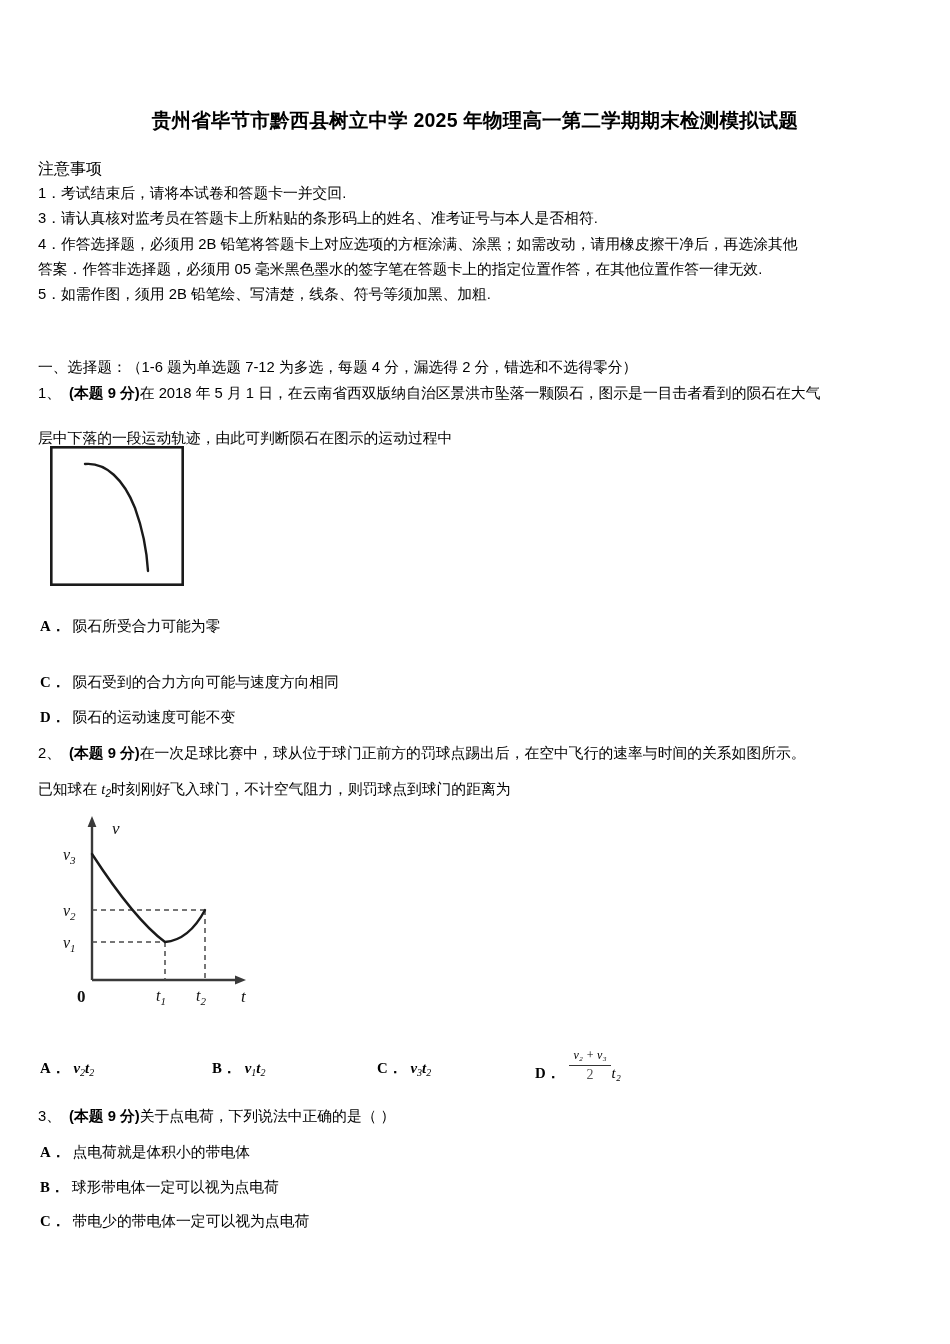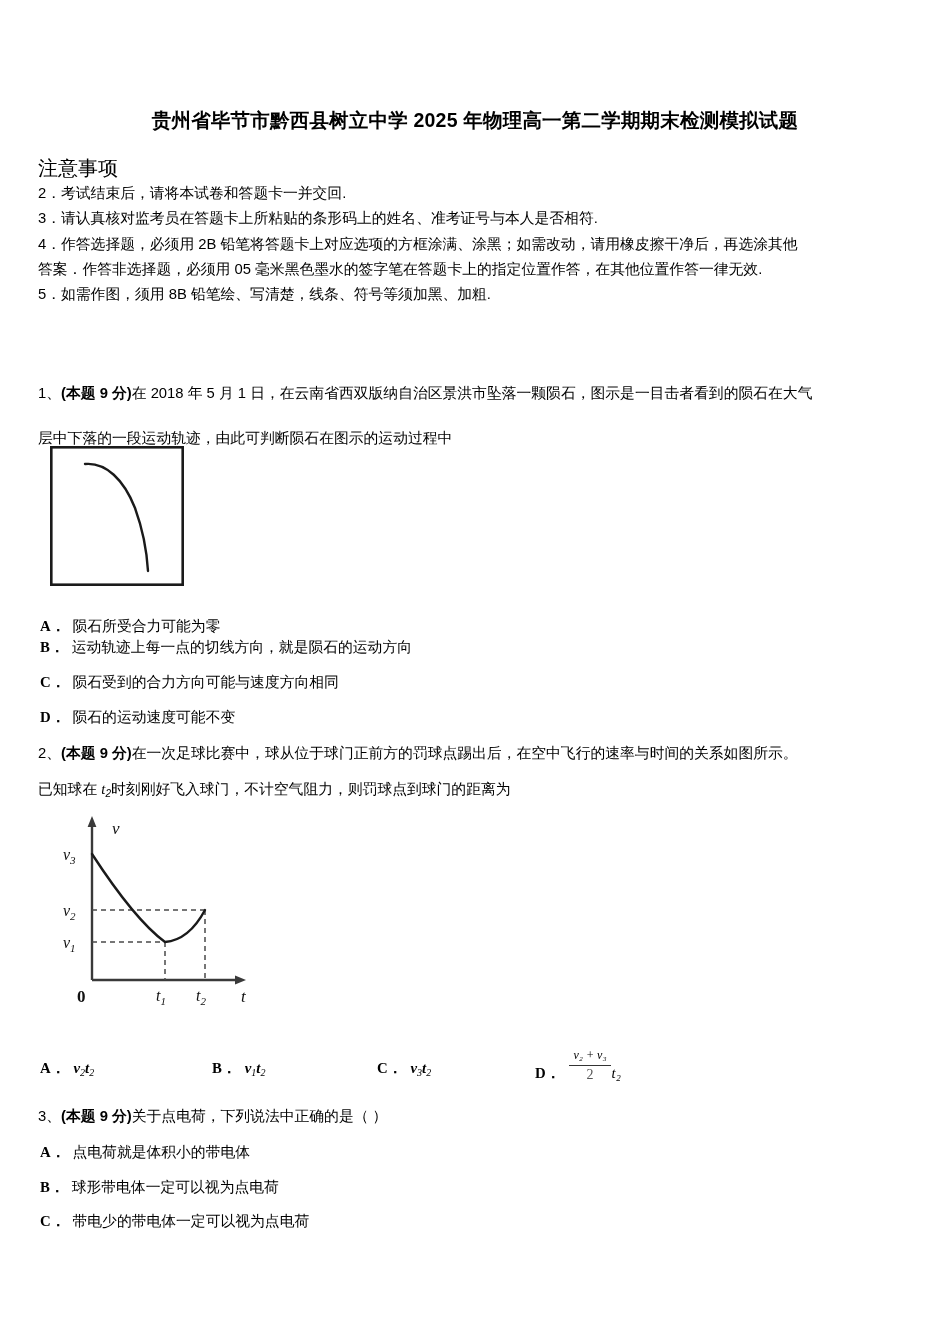--- a/index.html
+++ b/index.html
@@ -38,21 +38,21 @@
   }
 
   
   .notices {
     position: absolute;
     left: 38px;
     top: 156px;
     width: 878px;
   }
   .notice-head {
-    font-size: 20px;
+    font-size: 16px;
     line-height: 25px;
     font-family: "Liberation Sans", "DejaVu Sans", sans-serif;
   }
   .notice-line {
     font-size: 14.8px;
     line-height: 25.3px;
     font-family: "Liberation Sans", "DejaVu Sans", sans-serif;
     white-space: nowrap;
   }
 
@@ -67,21 +67,21 @@
   }
 
   
   .q-stem {
     position: absolute;
     left: 38px;
     font-size: 14.8px;
     font-family: "Liberation Sans", "DejaVu Sans", sans-serif;
     white-space: nowrap;
   }
-  .q-stem b { font-weight: bold; }
+  .q-stem b { font-weight: bold; margin-left: 8px; }
 
   .opt {
     position: absolute;
     left: 40px;
     font-size: 14.8px;
     font-family: "Liberation Sans", "DejaVu Sans", sans-serif;
     white-space: nowrap;
   }
   .opt .lbl {
     font-family: "Liberation Serif", "DejaVu Serif", serif;
@@ -159,46 +159,44 @@
 </style>
 </head>
 <body>
 
 <div class="page">
 
   <div class="doc-title">贵州省毕节市黔西县树立中学 2025 年物理高一第二学期期末检测模拟试题</div>
 
   <div class="notices">
     <div class="notice-head">注意事项</div>
-    <div class="notice-line">2．考试结束后，请将本试卷和答题卡一并交回.</div>
+    <div class="notice-line">1．考试结束后，请将本试卷和答题卡一并交回.</div>
     <div class="notice-line">3．请认真核对监考员在答题卡上所粘贴的条形码上的姓名、准考证号与本人是否相符.</div>
     <div class="notice-line">4．作答选择题，必须用 2B 铅笔将答题卡上对应选项的方框涂满、涂黑；如需改动，请用橡皮擦干净后，再选涂其他</div>
     <div class="notice-line">答案．作答非选择题，必须用 05 毫米黑色墨水的签字笔在答题卡上的指定位置作答，在其他位置作答一律无效.</div>
-    <div class="notice-line">5．如需作图，须用 8B 铅笔绘、写清楚，线条、符号等须加黑、加粗.</div>
-  </div>
-
+    <div class="notice-line">5．如需作图，须用 2B 铅笔绘、写清楚，线条、符号等须加黑、加粗.</div>
+  </div>
+
+  <div class="section-head">一、选择题：（1-6 题为单选题 7-12 为多选，每题 4 分，漏选得 2 分，错选和不选得零分）</div>
 
   <div class="q-stem" style="top:384px;">
     <span>1、</span><b>(本题 9 分)</b><span>在 2018 年 5 月 1 日，在云南省西双版纳自治区景洪市坠落一颗陨石，图示是一目击者看到的陨石在大气</span>
   </div>
   <div class="q-stem" style="top:429px;">层中下落的一段运动轨迹，由此可判断陨石在图示的运动过程中</div>
 
   <div class="fig-meteor">
     <svg width="134" height="140" viewBox="0 0 134 140">
       <rect x="1.3" y="1.3" width="131.4" height="137.4" fill="#ffffff" stroke="#1a1a1a" stroke-width="2.6"></rect>
       <path d="M 35 18 C 56 16 74 34 85 62 C 93 84 97 108 98 125" fill="none" stroke="#1a1a1a" stroke-width="2.4" stroke-linecap="round"></path>
     </svg>
   </div>
 
   <div class="opt" style="top:604px;margin-top:13px;">
     <span class="lbl">A．</span><span>陨石所受合力可能为零</span>
   </div>
-  <div class="opt" style="top:638px;">
-    <span class="lbl">B．</span><span>运动轨迹上每一点的切线方向，就是陨石的运动方向</span>
-  </div>
   <div class="opt" style="top:673px;">
     <span class="lbl">C．</span><span>陨石受到的合力方向可能与速度方向相同</span>
   </div>
   <div class="opt" style="top:708px;">
     <span class="lbl">D．</span><span>陨石的运动速度可能不变</span>
   </div>
 
   <div class="q-stem" style="top:744px;">
     <span>2、</span><b>(本题 9 分)</b><span>在一次足球比赛中，球从位于球门正前方的罚球点踢出后，在空中飞行的速率与时间的关系如图所示。</span>
   </div>

